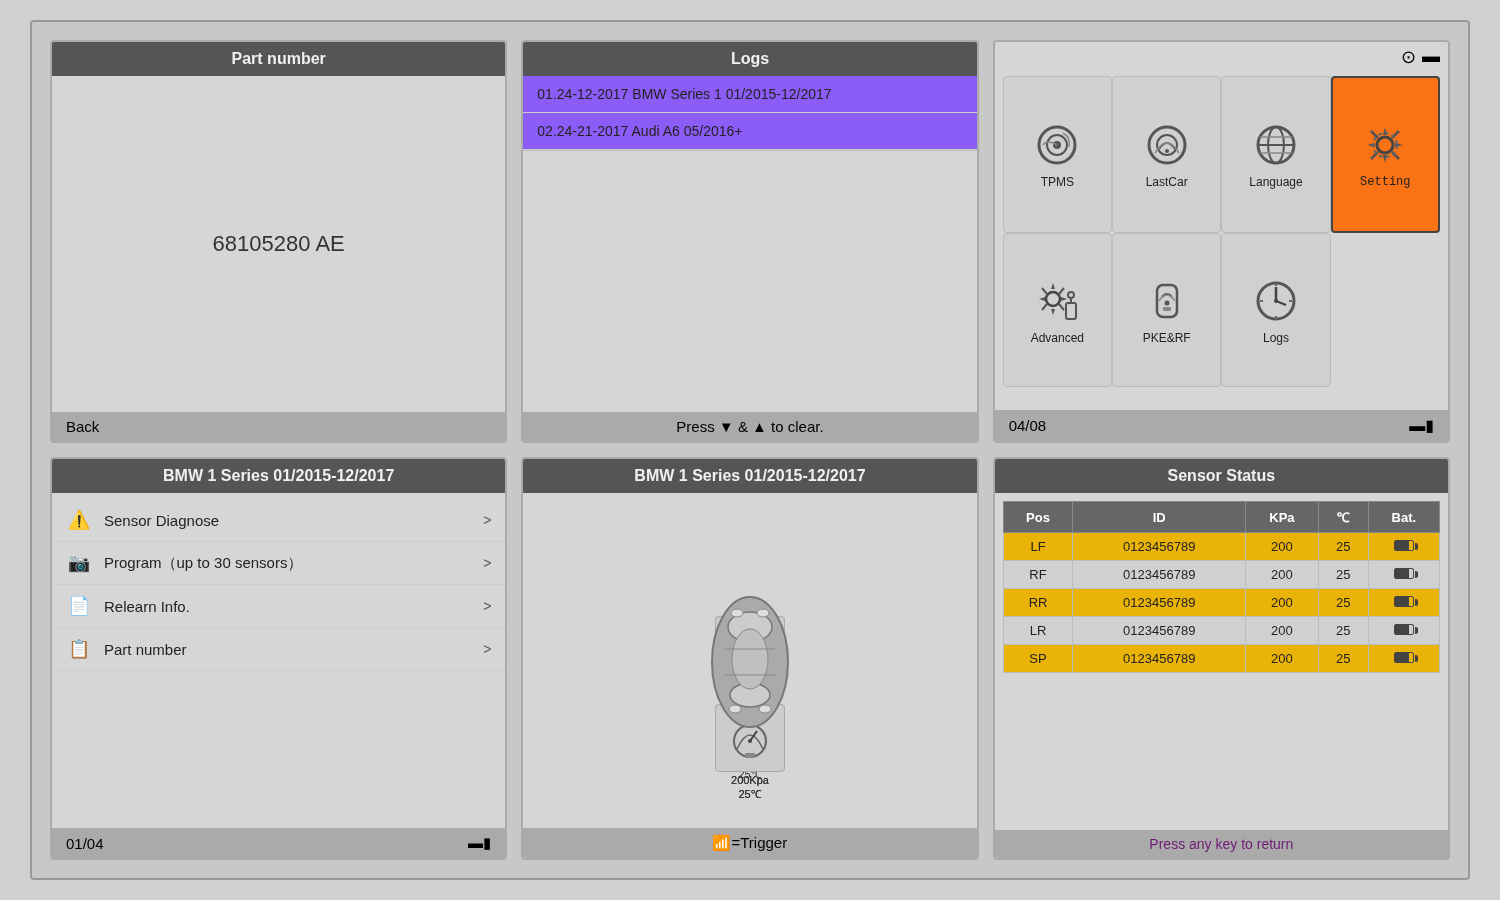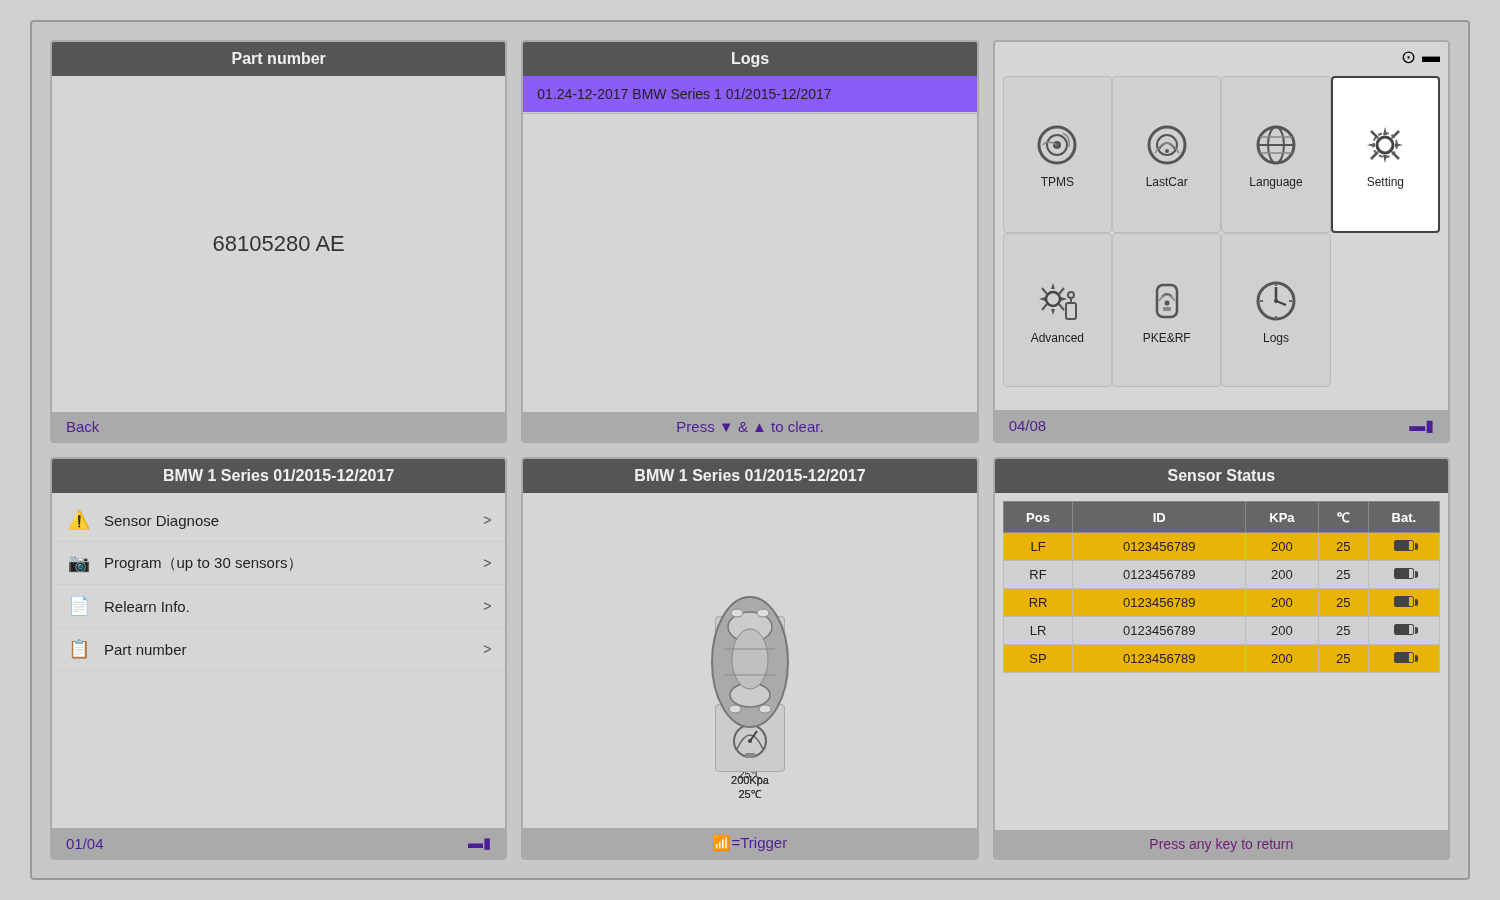--- a/index.html
+++ b/index.html
@@ -43,21 +43,21 @@
       color: #f0f0f0;
       text-align: center;
       padding: 8px 10px;
       font-size: 16px;
       font-weight: bold;
       flex-shrink: 0;
     }
     
     .screen-footer {
       background: #aaa;
-      color: #4c1d95;
+      color: #000000;
       display: flex;
       align-items: center;
       justify-content: space-between;
       padding: 6px 14px;
       font-size: 15px;
       flex-shrink: 0;
       margin-top: auto;
     }
     .screen-body {
       flex: 1;
@@ -110,21 +110,22 @@
       align-items: center;
       justify-content: center;
       padding: 6px 4px;
       background: #d0d0d0;
       border-radius: 4px;
       cursor: pointer;
       border: 1px solid #bbb;
     }
     .menu-item.selected {
       border: 2px solid #444;
-      background: #ffffff;
+      background: #f97316;
+      font-family: Liberation Mono, monospace;
     }
     .menu-item .icon-area {
       width: 52px;
       height: 52px;
       display: flex;
       align-items: center;
       justify-content: center;
       margin-bottom: 4px;
     }
     .menu-item .icon-label {
@@ -304,20 +305,21 @@
       <div class="screen-footer">
         <span>Back</span>
       </div>
     </div>
 
     <div class="screen">
       <div class="screen-header">Logs</div>
       <div class="screen-body">
         <ul class="logs-list">
           <li>01.24-12-2017 BMW Series 1 01/2015-12/2017</li>
+          <li>02.24-21-2017 Audi A6 05/2016+</li>
         </ul>
         <div class="logs-empty"></div>
       </div>
       <div class="screen-footer">
         <span class="logs-footer-text">Press ▼ &amp; ▲ to clear.</span>
       </div>
     </div>
 
     <div class="screen">
       <div class="menu-top-icons">

